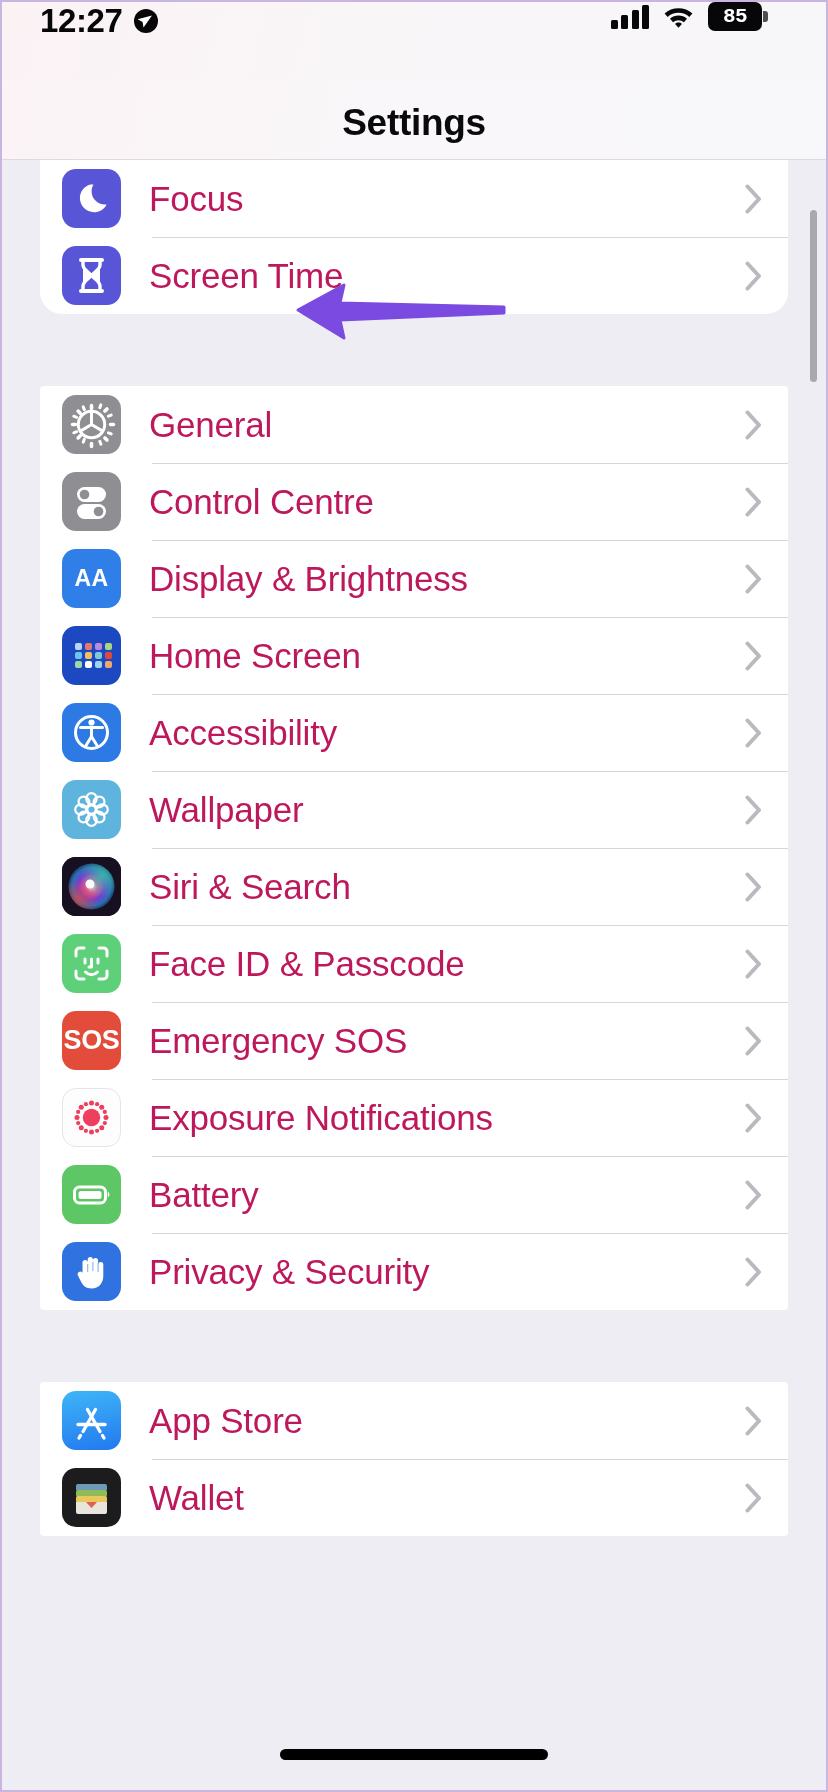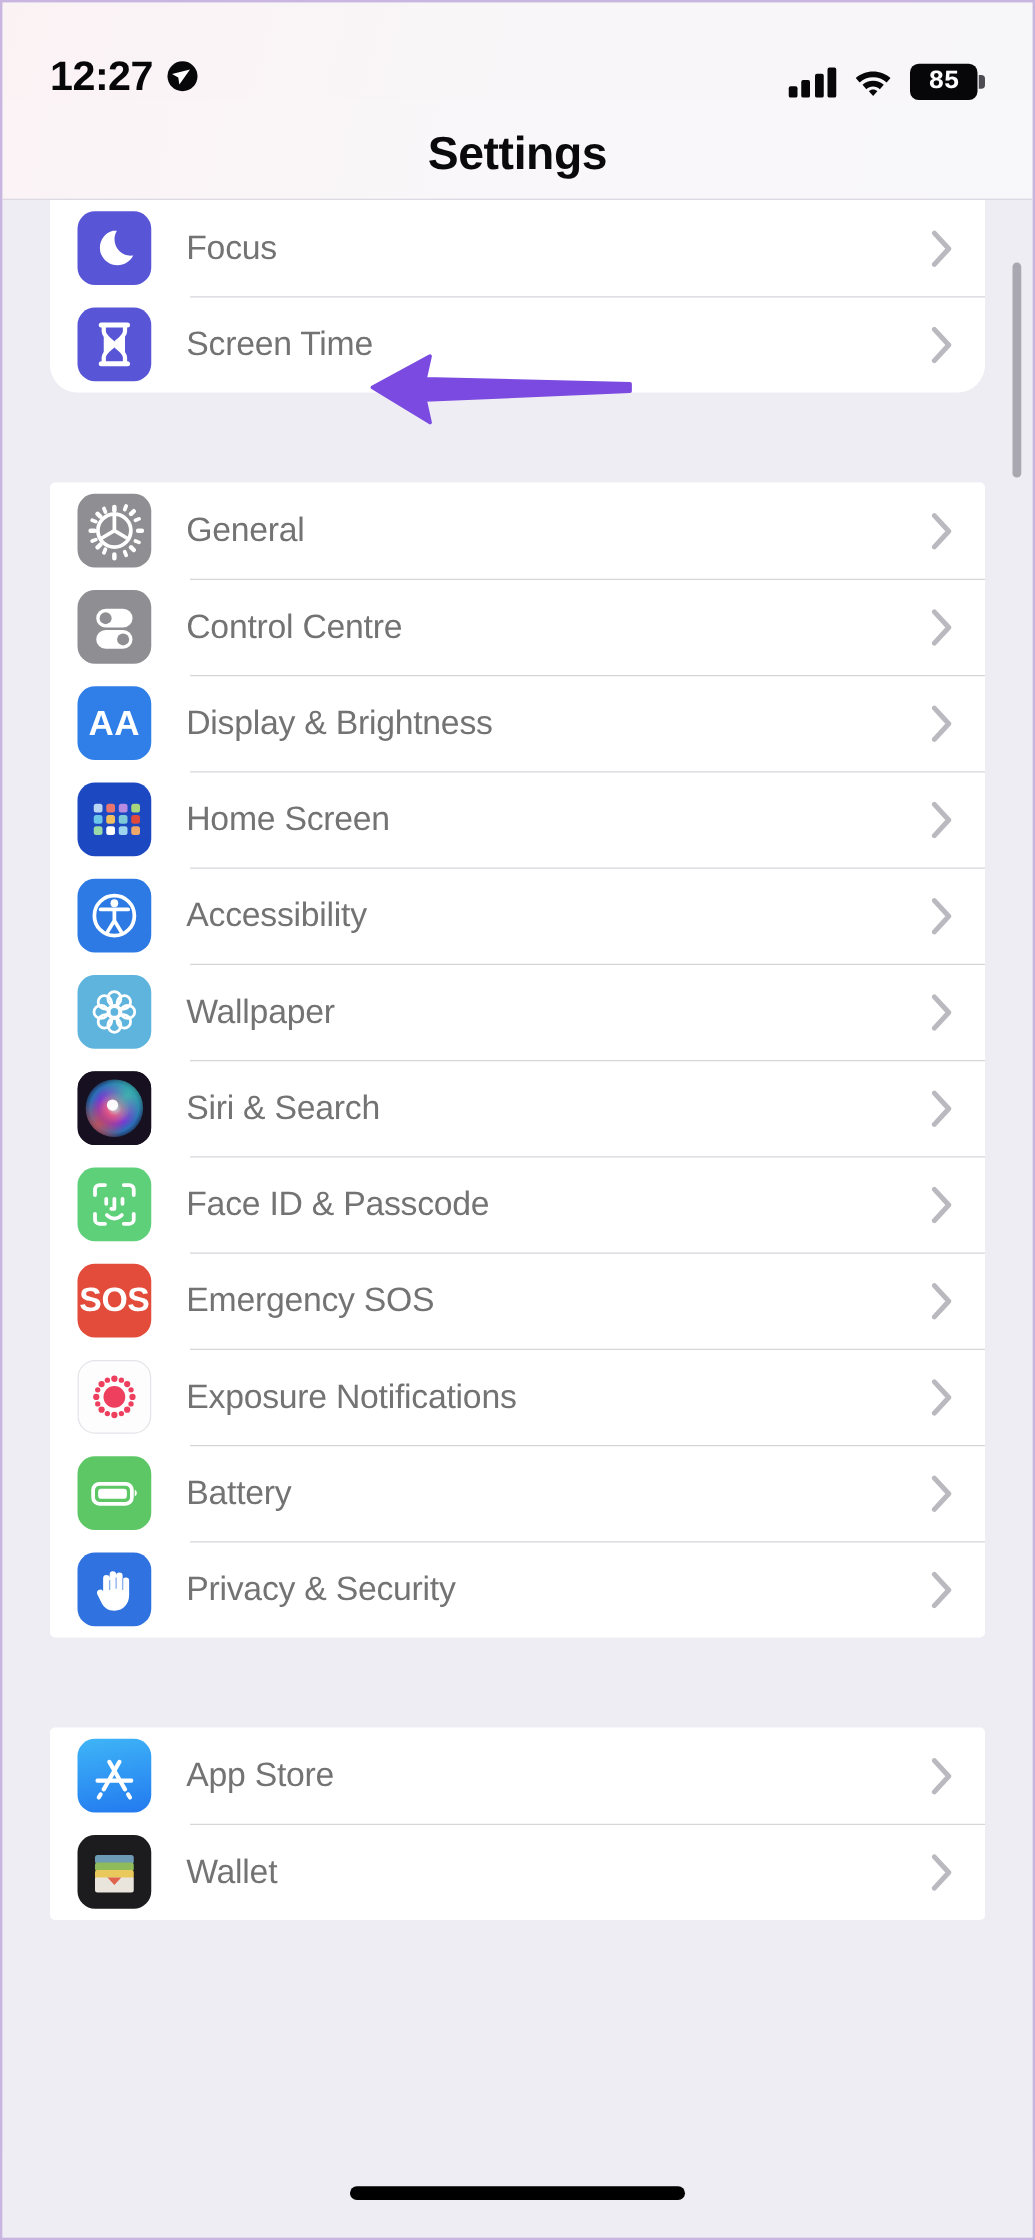--- a/index.html
+++ b/index.html
@@ -24,23 +24,23 @@
     display: flex;
     flex-direction: column;
     overflow: hidden;
   }
 
   
   .status-bar {
     height: 78px;
     flex: 0 0 78px;
     display: flex;
-    align-items: flex-end;
+    align-items: flex-start;
     justify-content: space-between;
-    padding: 0 44px 0 38px;
+    padding: 0 64px 0 38px;
     background: linear-gradient(105deg, #fbf2f4 0%, #f9f6f8 42%, #f7f6f9 100%);
     position: relative;
     z-index: 5;
   }
   .status-left {
     display: flex;
     align-items: center;
     gap: 11px;
   }
   .status-time {
@@ -165,22 +165,22 @@
     display: flex;
     align-items: center;
     justify-content: center;
     overflow: hidden;
     position: relative;
   }
   .ic svg { display: block; }
 
   .row-label {
     margin-left: 28px;
-    font-size: 27px;
-    color: #737373;
+    font-size: 35px;
+    color: #be185d;
     letter-spacing: -0.2px;
     flex: 1 1 auto;
     white-space: nowrap;
   }
 
   .chev {
     flex: 0 0 auto;
     margin-right: 26px;
     width: 17px;
     height: 30px;
@@ -226,21 +226,21 @@
 
   
   .sos-txt {
     color: #fff;
     font-size: 27px;
     font-weight: bold;
     letter-spacing: -0.3px;
   }
   .aa-txt {
     color: #fff;
-    font-size: 28px;
+    font-size: 23px;
     font-weight: 600;
     letter-spacing: 0.5px;
   }
 </style>
 </head>
 <body>
 
 <div class="phone">
 
   <div class="status-bar">

